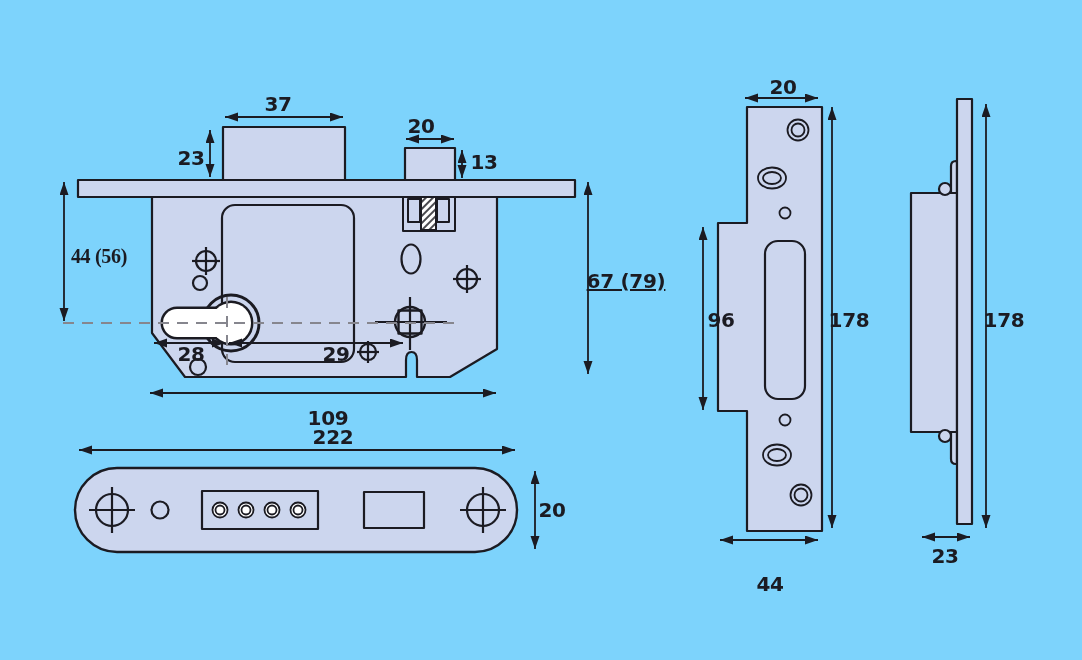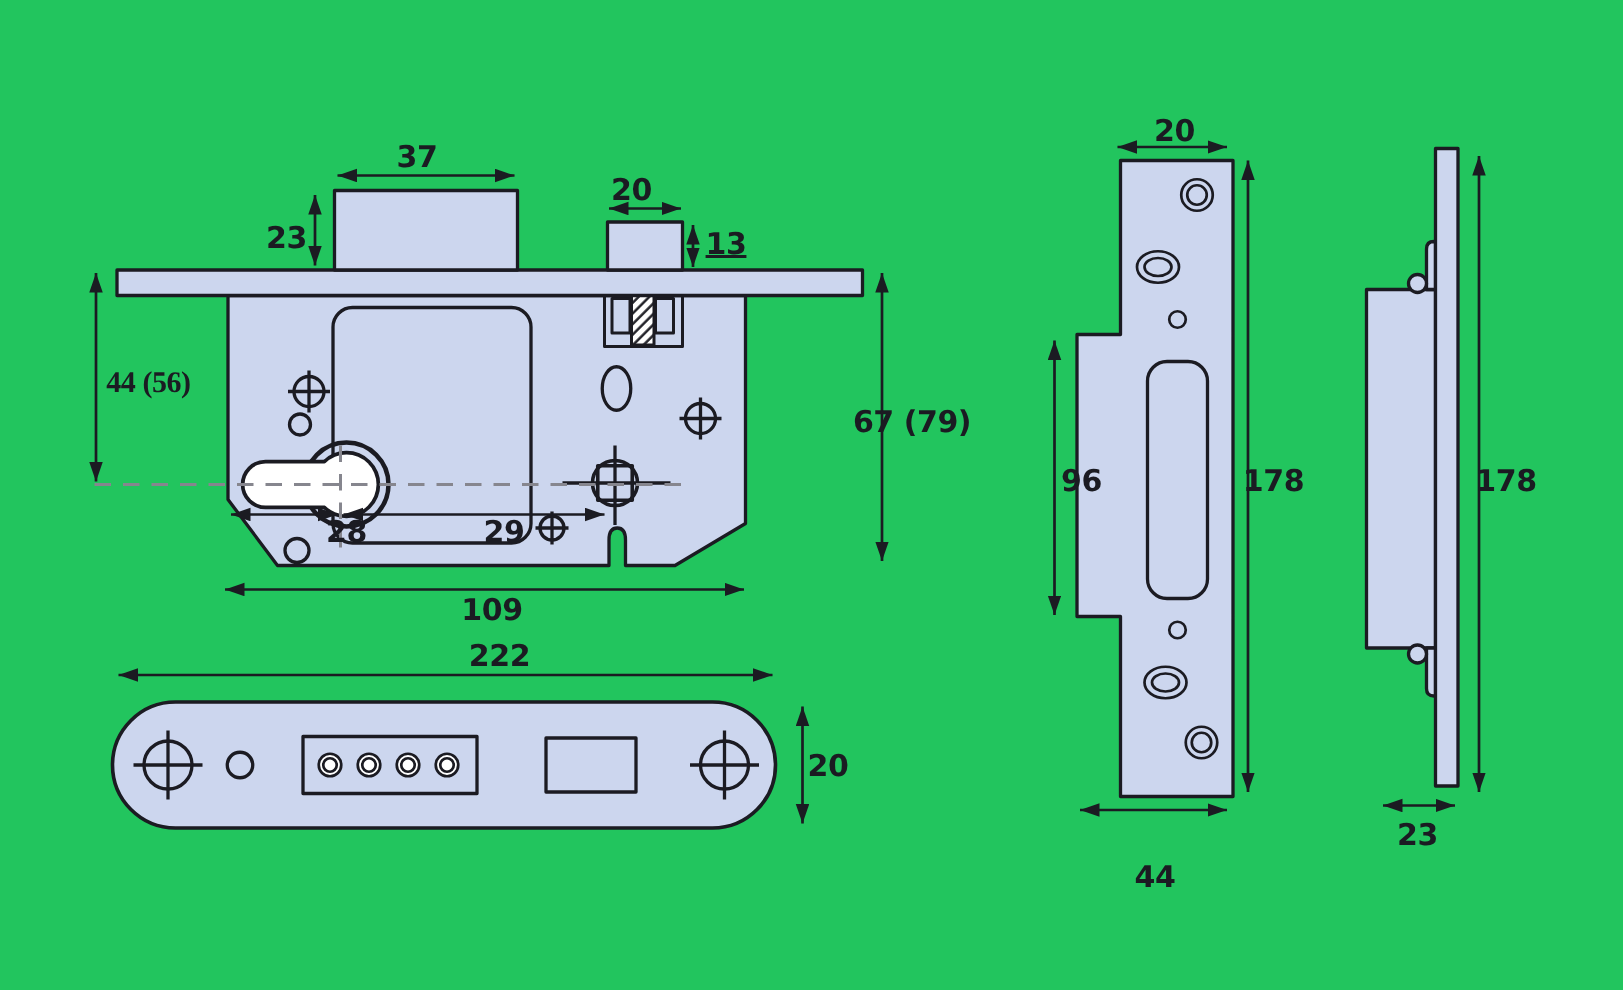--- a/index.html
+++ b/index.html
@@ -1,17 +1,17 @@
 <!DOCTYPE html>
 <html><head>
 <meta charset="utf-8">
 <style>
   html,body{margin:0;padding:0;background:#ffffff;}
   #stage{
-    position:relative;width:1082px;height:660px;background:#22c55e;overflow:hidden;
+    position:relative;width:1082px;height:660px;background:#7dd3fc;overflow:hidden;
     font-family:"DejaVu Sans","Liberation Sans",sans-serif;
   }
   #drawing{position:absolute;left:0;top:0;}
   .dim-label{
     position:absolute;transform:translate(-50%,-50%);
     font-size:20px;font-weight:600;color:#1b1b22;white-space:nowrap;
     letter-spacing:-0.3px;
   }
 </style>
 </head>
@@ -158,26 +158,26 @@
       <line x1="832" y1="107" x2="832" y2="528" marker-start="url(#ah)" marker-end="url(#ah)"></line>
       <line x1="720" y1="540" x2="818" y2="540" marker-start="url(#ah)" marker-end="url(#ah)"></line>
       <line x1="986" y1="104" x2="986" y2="528" marker-start="url(#ah)" marker-end="url(#ah)"></line>
       <line x1="922" y1="537" x2="970" y2="537" marker-start="url(#ah)" marker-end="url(#ah)"></line>
     </g>
   </svg>
 
   <div class="dim-label" style="left:278px;top:104px;">37</div>
   <div class="dim-label" style="left:191px;top:158px;">23</div>
   <div class="dim-label" style="left:421px;top:126px;">20</div>
-  <div class="dim-label" style="left:484px;top:162px;text-decoration:underline;">13</div>
+  <div class="dim-label" style="left:484px;top:162px;">13</div>
   <div class="dim-label" style="left:99px;top:256px;font-family:Liberation Serif, serif;">44 (56)</div>
-  <div class="dim-label" style="left:608px;top:281px;">67 (79)</div>
-  <div class="dim-label" style="left:191px;top:354px;margin-left:40px;">28</div>
+  <div class="dim-label" style="left:626px;top:281px;text-decoration:underline;">67 (79)</div>
+  <div class="dim-label" style="left:191px;top:354px;">28</div>
   <div class="dim-label" style="left:336px;top:354px;">29</div>
-  <div class="dim-label" style="left:328px;top:406px;">109</div>
+  <div class="dim-label" style="left:328px;top:418px;">109</div>
   <div class="dim-label" style="left:333px;top:437px;">222</div>
   <div class="dim-label" style="left:552px;top:510px;">20</div>
   <div class="dim-label" style="left:783px;top:87px;">20</div>
   <div class="dim-label" style="left:698px;top:320px;margin-left:23px;">96</div>
   <div class="dim-label" style="left:849px;top:320px;">178</div>
   <div class="dim-label" style="left:770px;top:584px;">44</div>
   <div class="dim-label" style="left:1004px;top:320px;">178</div>
   <div class="dim-label" style="left:945px;top:556px;">23</div>
 
 </div>

